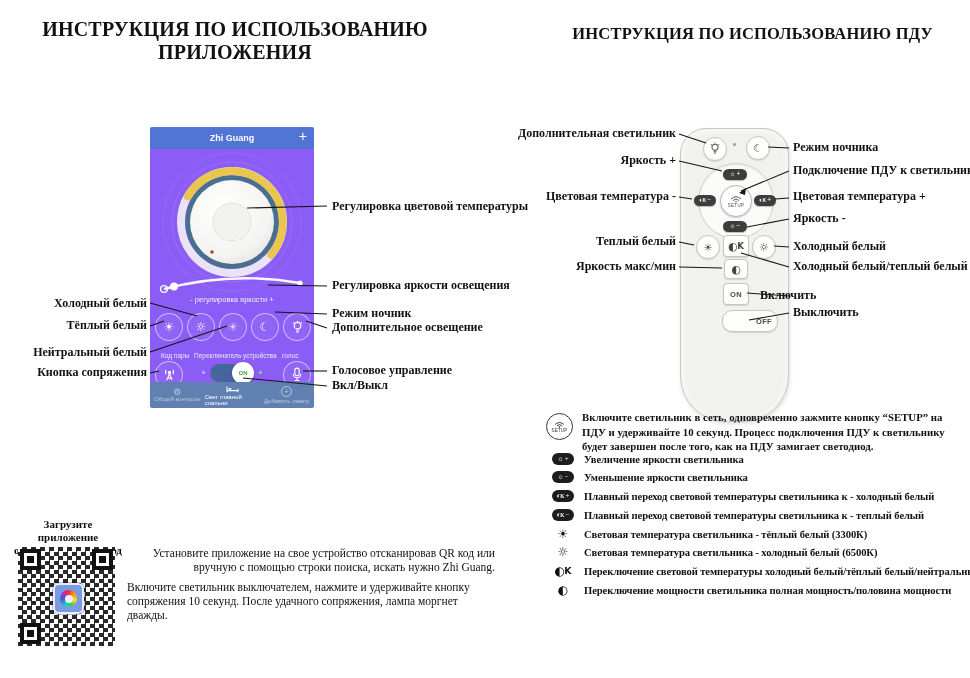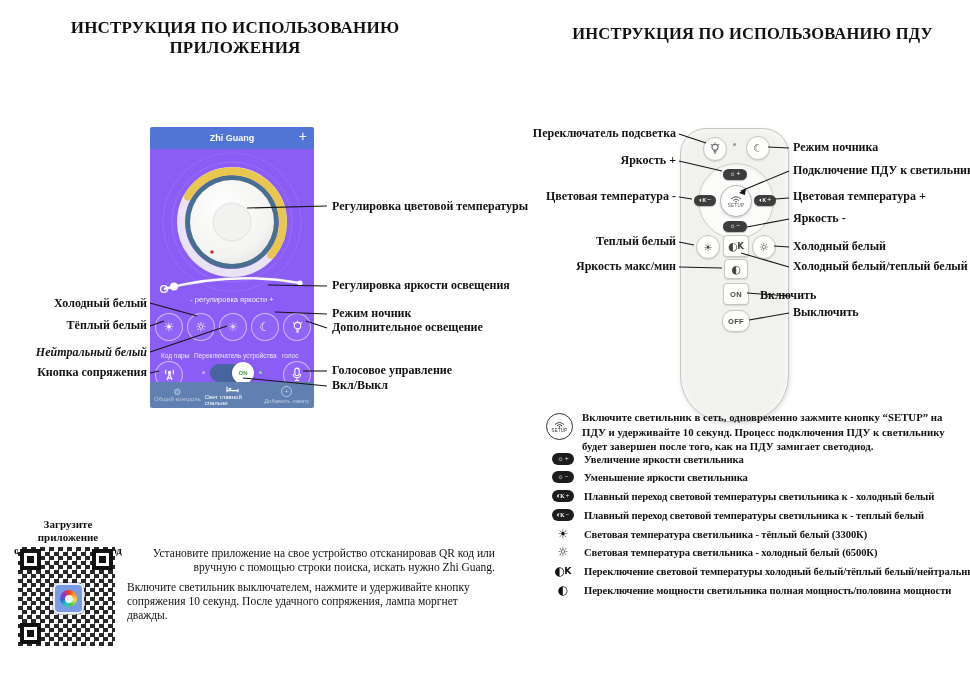--- a/index.html
+++ b/index.html
@@ -1,18 +1,18 @@
 <!DOCTYPE html>
 <html><head>
 <meta charset="utf-8">
 <style>
   html,body{margin:0;padding:0;background:#fff;}
   #page{position:relative;width:970px;height:678px;background:#ffffff;overflow:hidden;
         font-family:"Liberation Serif", serif;color:#111;}
-  .title{position:absolute;font-weight:bold;font-size:17px;text-align:center;letter-spacing:.2px;}
+  .title{position:absolute;font-weight:bold;font-size:20px;text-align:center;letter-spacing:.2px;}
   .callout{position:absolute;font-weight:bold;font-size:12px;white-space:nowrap;}
   .callout.ra{text-align:right;}
   svg.lines{position:absolute;left:0;top:0;pointer-events:none;}
   svg.lines line{stroke:#151515;stroke-width:1.1;}
   
   #app{position:absolute;left:150px;top:127px;width:164px;height:281px;border-radius:2px;overflow:hidden;
        font-family:"Liberation Sans",sans-serif;}
   #app .hdr{position:absolute;left:0;top:0;width:100%;height:22px;background:#5175d4;color:#fff;
        display:flex;align-items:center;justify-content:center;font-size:9px;font-weight:bold;}
   #app .hdr .plus{position:absolute;right:7px;top:1px;font-size:14px;font-weight:normal;}
@@ -185,21 +185,21 @@
       </div>
       <div class="tab">
         <span style="width:9px;height:9px;border:1px solid rgba(255,255,255,.55);border-radius:50%;display:flex;align-items:center;justify-content:center;font-size:8px;line-height:8px;">+</span>
         <span>Добавить лампу</span>
       </div>
     </div>
   </div>
 
   <div class="callout ra" style="right:823px;top:296px;">Холодный белый</div>
   <div class="callout ra" style="right:823px;top:318px;">Тёплый белый</div>
-  <div class="callout ra" style="right:823px;top:345px;font-style:italic;">Нейтральный белый</div>
+  <div class="callout ra" style="right:823px;top:345px;">Нейтральный белый</div>
   <div class="callout ra" style="right:823px;top:365px;">Кнопка сопряжения</div>
   <div class="callout" style="left:332px;top:278px;">Регулировка яркости освещения</div>
   <div class="callout" style="left:332px;top:199px;">Регулировка цветовой температуры</div>
   <div class="callout" style="left:332px;top:306px;">Режим ночник</div>
   <div class="callout" style="left:332px;top:320px;">Дополнительное освещение</div>
   <div class="callout" style="left:332px;top:363px;">Голосовое управление</div>
   <div class="callout" style="left:332px;top:378px;">Вкл/Выкл</div>
 
   <div id="remote">
     <div class="rbtn round" style="left:22px;top:8px;width:22px;height:22px;">
@@ -261,26 +261,26 @@
     </div>
     <div class="rbtn round" style="left:71px;top:106px;width:22px;height:22px;">
       <span style="font-size:11px;font-family:'DejaVu Sans',sans-serif">☼</span>
     </div>
     <div class="rbtn sqr" style="left:43px;top:130px;width:22px;height:18px;">
       <span style="font-size:11px;font-family:'DejaVu Sans',sans-serif">◐</span>
     </div>
     <div class="rbtn sqr onoff" style="left:42px;top:154px;width:24px;height:20px;">
         <span>ON</span>
       </div>
-    <div class="rbtn onoff" style="left:41px;top:181px;width:26px;height:20px;border-radius:10px;">
+    <div class="rbtn onoff" style="left:41px;top:181px;width:26px;height:20px;border-radius:10px;padding-left:28px;">
         <span>OFF</span>
       </div>
   </div>
 
-  <div class="callout ra" style="right:294px;top:126px;">Переключатель подсветка</div>
+  <div class="callout ra" style="right:294px;top:126px;">Дополнительная светильник</div>
   <div class="callout ra" style="right:294px;top:153px;">Яркость +</div>
   <div class="callout ra" style="right:294px;top:189px;">Цветовая температура -</div>
   <div class="callout ra" style="right:294px;top:234px;">Теплый белый</div>
   <div class="callout ra" style="right:294px;top:259px;">Яркость макс/мин</div>
   <div class="callout" style="left:793px;top:140px;">Режим ночника</div>
   <div class="callout" style="left:793px;top:163px;">Подключение ПДУ к светильнику</div>
   <div class="callout" style="left:793px;top:189px;">Цветовая температура +</div>
   <div class="callout" style="left:793px;top:211px;">Яркость -</div>
   <div class="callout" style="left:793px;top:239px;">Холодный белый</div>
   <div class="callout" style="left:793px;top:259px;">Холодный белый/теплый белый</div>

